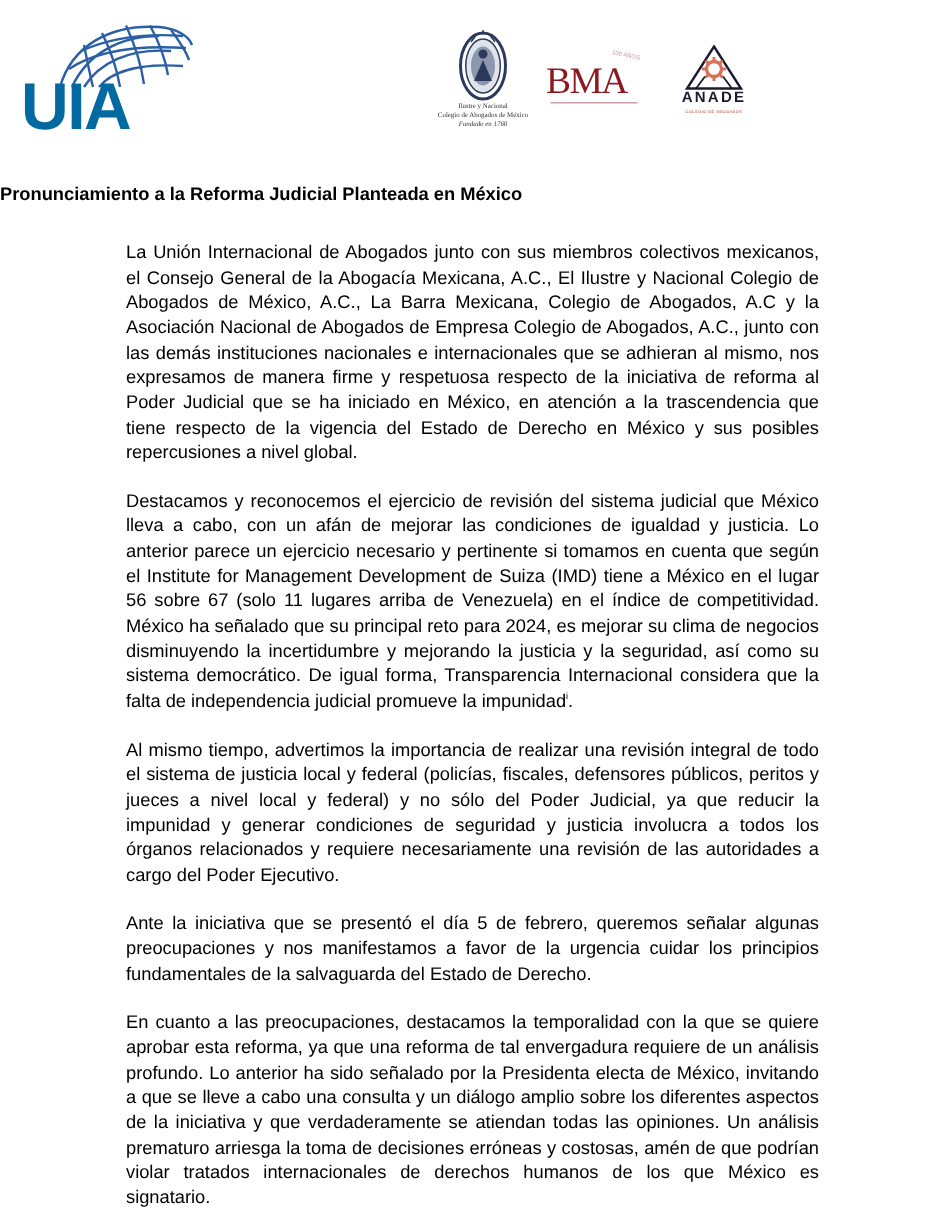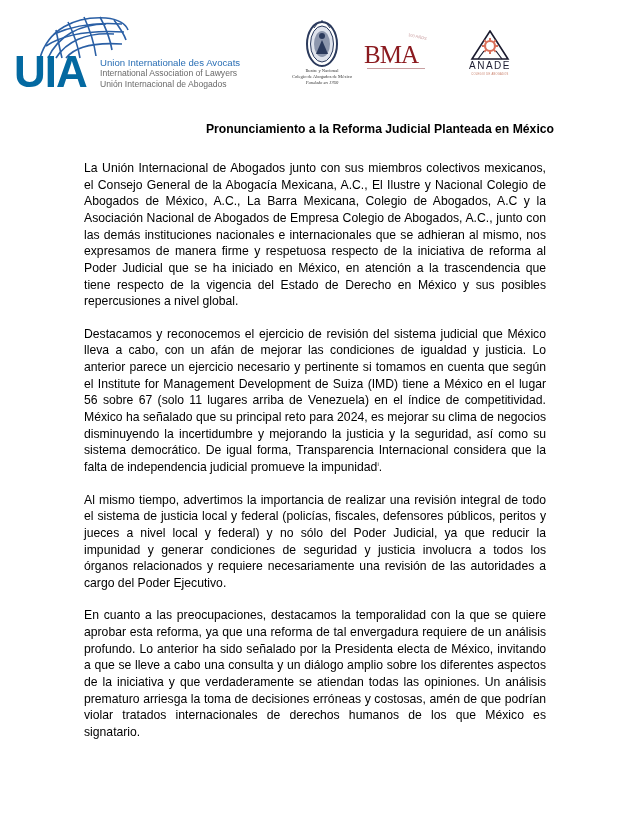--- a/index.html
+++ b/index.html
@@ -21,32 +21,32 @@
   .incam-text { font-family: "Liberation Serif", serif; font-size: 4.6px; line-height: 6px; color: #333; white-space: nowrap; }
   .incam-text .founded { font-style: italic; }
 
   
   .bma-logo { position: absolute; left: 362px; top: 34px; width: 70px; height: 40px; }
   .bma-mark { font-family: "Liberation Serif", serif; font-size: 25px; color: #8b1a1f; letter-spacing: -1px; line-height: 25px; position: absolute; left: 2px; top: 8px; text-align: center; }
   .bma-years { position: absolute; left: 46px; top: 0px; font-size: 4px; color: #c79a9c; transform: rotate(12deg); }
   .bma-sub { position: absolute; left: 5px; top: 34px; width: 58px; height: 1px; background: #c8a0a2; }
 
   
-  .anade-logo { position: absolute; left: 460px; top: 30px; width: 60px; height: 50px; text-align: center; }
+  .anade-logo { position: absolute; left: 446px; top: 30px; width: 60px; height: 50px; text-align: center; font-weight: bold; }
   .anade-name { position: absolute; left: 0; top: 30px; width: 60px; font-size: 10px; letter-spacing: 1.5px; color: #1b1b2f; line-height: 11px; }
   .anade-sub { position: absolute; left: 8px; top: 43px; width: 44px; font-size: 2.6px; color: #c77a64; letter-spacing: .3px; white-space: nowrap; }
 
   
   .cgam-logo { position: absolute; left: 539px; top: 38px; width: 70px; height: 30px; }
   .cgam-mark { font-size: 20px; line-height: 18px; letter-spacing: -1px; color: #1a1a1a; }
   .cgam-mark .am { color: #c9443a; }
   .cgam-sub { font-size: 4.4px; line-height: 5px; font-weight: bold; color: #222; white-space: nowrap; }
 
   
-  .doc-title { position: absolute; left: 0; top: 122px; width: 554px; text-align: right; font-family: "Liberation Sans", sans-serif; font-weight: bold; font-size: 12.2px; line-height: 14px; }
+  .doc-title { position: absolute; left: 0; top: 122px; width: 554px; text-align: left; font-family: "Liberation Sans", sans-serif; font-weight: bold; font-size: 12.2px; line-height: 14px; }
   .doc-body { position: absolute; left: 84px; top: 160px; width: 462px; font-family: "Liberation Sans", sans-serif; font-size: 12.2px; line-height: 16.65px; }
   .doc-body p { margin: 0 0 15.9px 0; text-align: justify; }
   .footnote-ref { font-size: 6px; vertical-align: super; line-height: 0; }
 </style>
 </head>
 <body>
 
 <div class="header">
 
   <div class="uia-logo">
@@ -59,25 +59,20 @@
         <path d="M12 34 C30 22, 56 18, 90 20"></path>
         <path d="M20 22 C38 14, 62 10, 88 12"></path>
         <path d="M34 10 C40 22, 44 34, 46 46"></path>
         <path d="M50 5 C56 18, 60 30, 62 44"></path>
         <path d="M66 5 C72 16, 76 26, 78 38"></path>
         <path d="M80 8 C86 16, 90 22, 92 28"></path>
         <path d="M22 18 C24 28, 26 38, 28 46"></path>
       </g>
     </svg>
     <div class="uia-letters">UIA</div>
-    <div class="uia-text">
-      <div class="l1">Union Internationale des Avocats</div>
-      <div class="l2">International Association of Lawyers</div>
-      <div class="l3">Unión Internacional de Abogados</div>
-    </div>
   </div>
 
   <div class="incam-logo">
     <svg class="incam-seal" width="34" height="48" viewBox="0 0 34 48">
       <ellipse cx="17" cy="24" rx="15" ry="22" fill="#ffffff" stroke="#2b3a5c" stroke-width="2"></ellipse>
       <ellipse cx="17" cy="24" rx="11.5" ry="18" fill="#dfe3ec" stroke="#2b3a5c" stroke-width="1"></ellipse>
       <ellipse cx="17" cy="24" rx="8" ry="13" fill="#8d97ad"></ellipse>
       <circle cx="17" cy="16" r="3" fill="#2b3a5c"></circle>
       <path d="M11 34 L17 20 L23 34 Z" fill="#2b3a5c"></path>
       <path d="M9 8 L12 4 M25 8 L22 4 M17 3 L17 0" stroke="#2b3a5c" stroke-width="1"></path>
@@ -116,14 +111,15 @@
   </div>
 
 </div>
 
 <h1 class="doc-title" style="margin:0;">Pronunciamiento a la Reforma Judicial Planteada en México</h1>
 
 <div class="doc-body">
   <p>La Unión Internacional de Abogados junto con sus miembros colectivos mexicanos, el Consejo General de la Abogacía Mexicana, A.C., El Ilustre y Nacional Colegio de Abogados de México, A.C., La Barra Mexicana, Colegio de Abogados, A.C y la Asociación Nacional de Abogados de Empresa Colegio de Abogados, A.C., junto con las demás instituciones nacionales e internacionales que se adhieran al mismo, nos expresamos de manera firme y respetuosa respecto de la iniciativa de reforma al Poder Judicial que se ha iniciado en México, en atención a la trascendencia que tiene respecto de la vigencia del Estado de Derecho en México y sus posibles repercusiones a nivel global.</p>
   <p><span>Destacamos y reconocemos el ejercicio de revisión del sistema judicial que México lleva a cabo, con un afán de mejorar las condiciones de igualdad y justicia. Lo anterior parece un ejercicio necesario y pertinente si tomamos en cuenta que según el Institute for Management Development de Suiza (IMD) tiene a México en el lugar 56 sobre 67 (solo 11 lugares arriba de Venezuela) en el índice de competitividad. México ha señalado que su principal reto para 2024, es mejorar su clima de negocios disminuyendo la incertidumbre y mejorando la justicia y la seguridad, así como su sistema democrático. De igual forma, Transparencia Internacional considera que la falta de independencia judicial promueve la impunidad</span><span class="footnote-ref">i</span><span>.</span></p>
   <p>Al mismo tiempo, advertimos la importancia de realizar una revisión integral de todo el sistema de justicia local y federal (policías, fiscales, defensores públicos, peritos y jueces a nivel local y federal) y no sólo del Poder Judicial, ya que reducir la impunidad y generar condiciones de seguridad y justicia involucra a todos los órganos relacionados y requiere necesariamente una revisión de las autoridades a cargo del Poder Ejecutivo.</p>
+  <p>Ante la iniciativa que se presentó el día 5 de febrero, queremos señalar algunas preocupaciones y nos manifestamos a favor de la urgencia cuidar los principios fundamentales de la salvaguarda del Estado de Derecho.</p>
   <p>En cuanto a las preocupaciones, destacamos la temporalidad con la que se quiere aprobar esta reforma, ya que una reforma de tal envergadura requiere de un análisis profundo. Lo anterior ha sido señalado por la Presidenta electa de México, invitando a que se lleve a cabo una consulta y un diálogo amplio sobre los diferentes aspectos de la iniciativa y que verdaderamente se atiendan todas las opiniones. Un análisis prematuro arriesga la toma de decisiones erróneas y costosas, amén de que podrían violar tratados internacionales de derechos humanos de los que México es signatario.</p>
 </div>
 
 </body></html>

